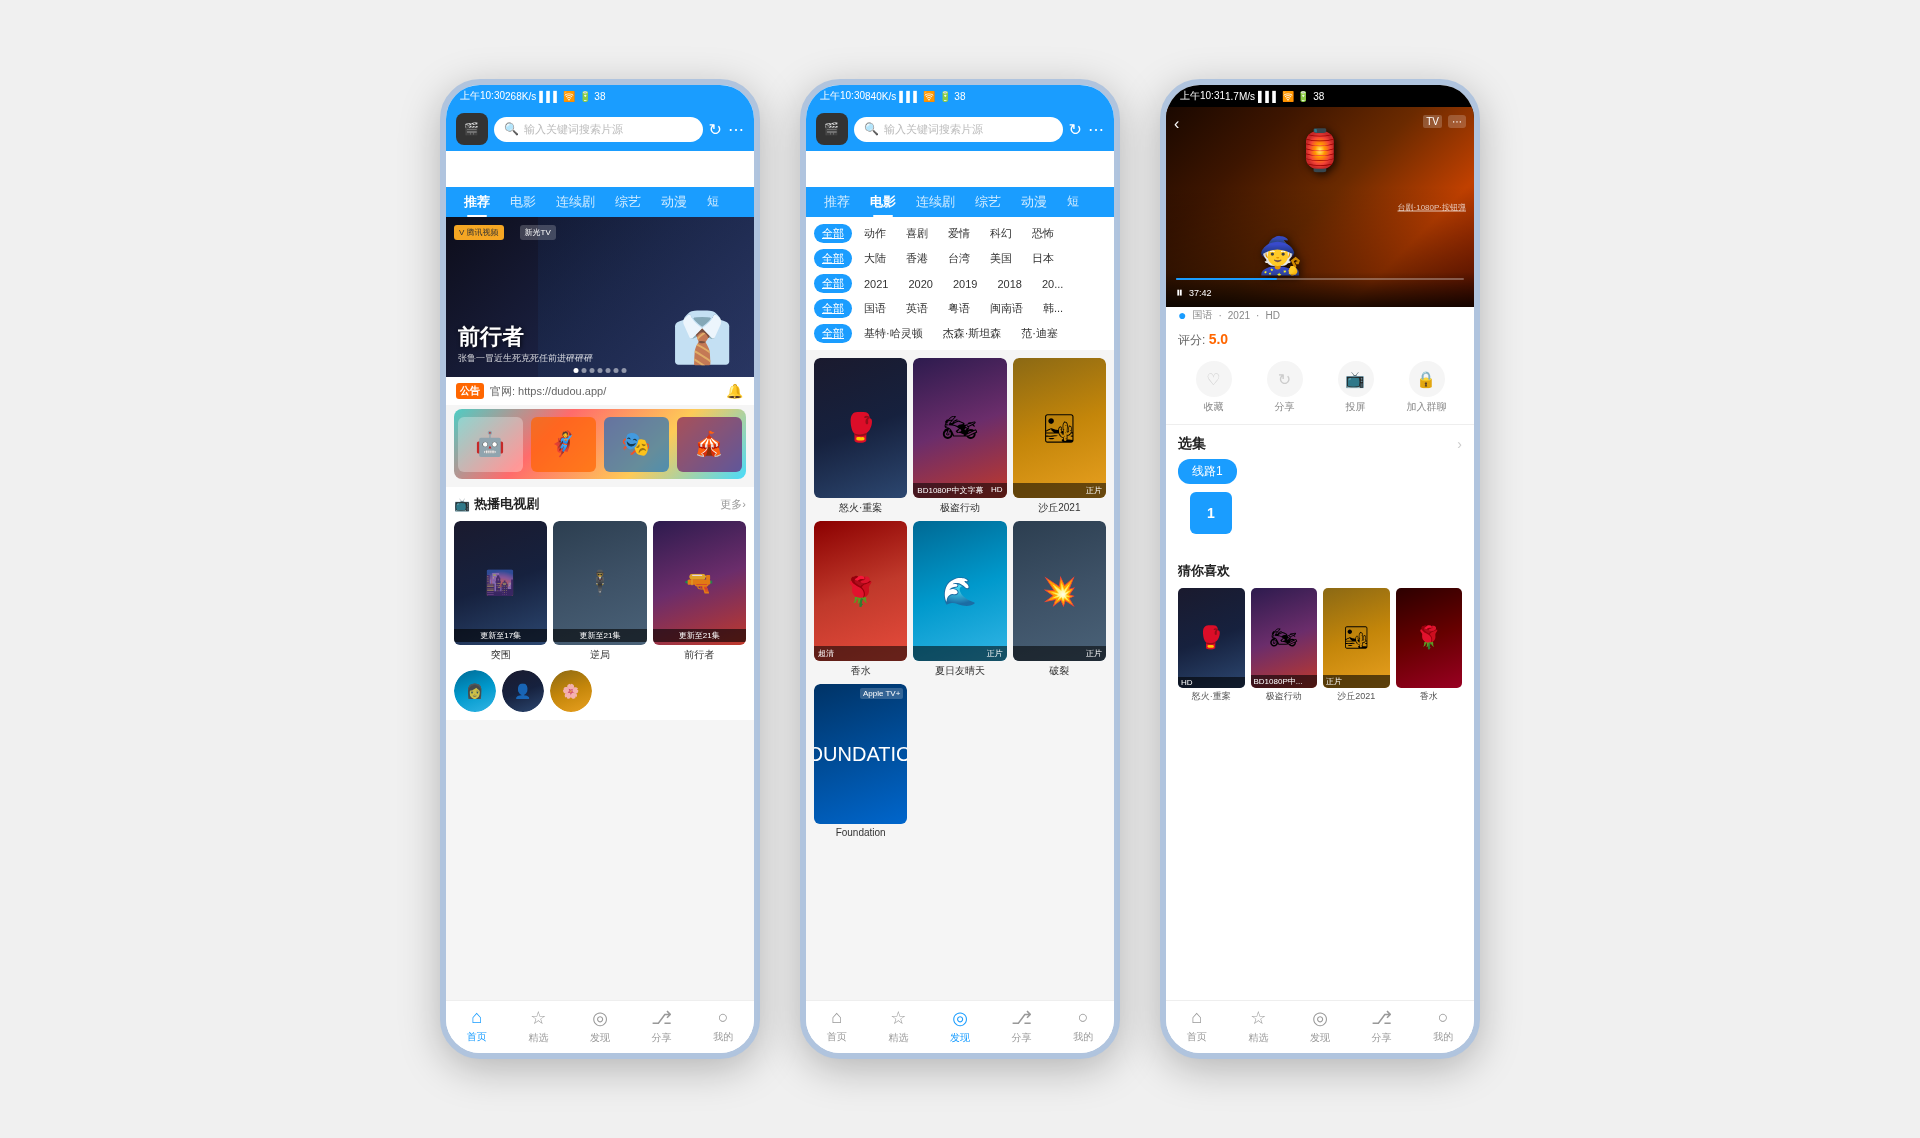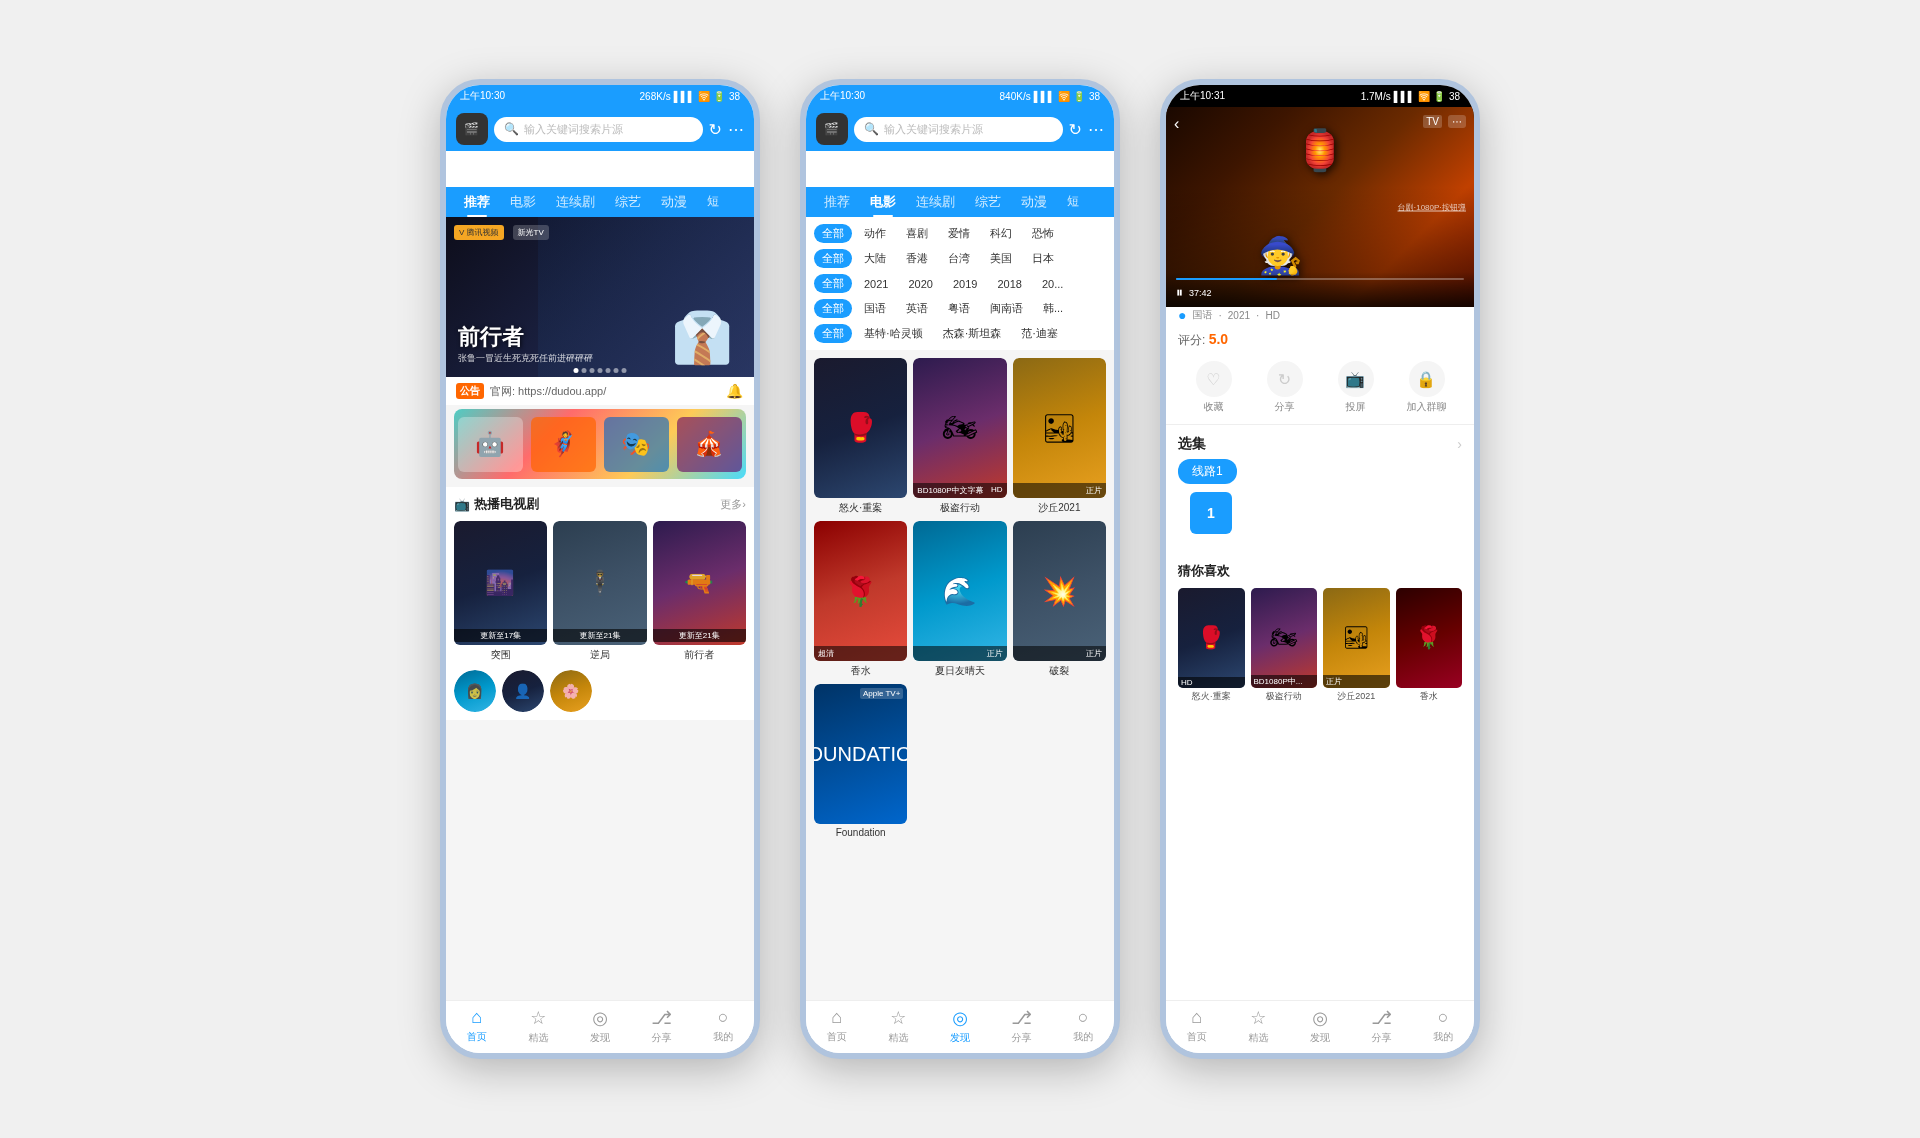--- a/index.html
+++ b/index.html
@@ -28,21 +28,21 @@
       position: relative;
     }
 
     
     .status-bar {
       background: #1a9dff;
       color: #fff;
       font-size: 10px;
       padding: 4px 14px;
       display: flex;
-      justify-content: space-between;
+      justify-content: flex-start;
       align-items: center;
       min-height: 20px;
     }
     .status-bar-right {
       display: flex;
       align-items: center;
       gap: 3px;
     }
 
     
@@ -150,21 +150,21 @@
     }
     .banner-text .subtitle {
       font-size: 9px;
       color: rgba(255,255,255,0.8);
     }
     .banner-logos {
       position: absolute;
       top: 8px;
       left: 8px;
       display: flex;
-      gap: 9px;
+      gap: 16px;
     }
     .banner-logo {
       background: rgba(255,255,255,0.2);
       border-radius: 3px;
       padding: 2px 5px;
       font-size: 8px;
       color: #fff;
     }
     .banner-logo.yellow { background: #f5a623; color: #333; }
     .banner-dots {
@@ -339,20 +339,21 @@
       padding: 2px 8px;
       border-radius: 10px;
       font-size: 11px;
       color: #333;
       cursor: pointer;
       white-space: nowrap;
     }
     .filter-tag.active-tag {
       background: #1a9dff;
       color: #fff;
+      text-decoration: underline;
     }
     .movie-grid-2col {
       display: grid;
       grid-template-columns: 1fr 1fr 1fr;
       gap: 6px;
       padding: 8px;
       overflow: hidden;
     }
     .movie-card-grid {
       border-radius: 6px;

